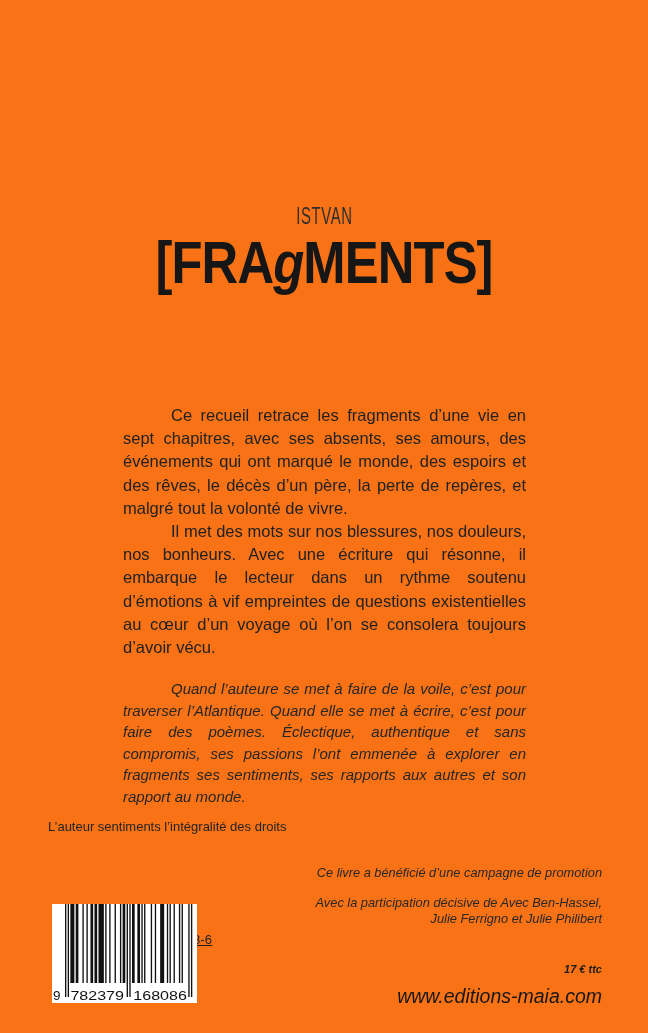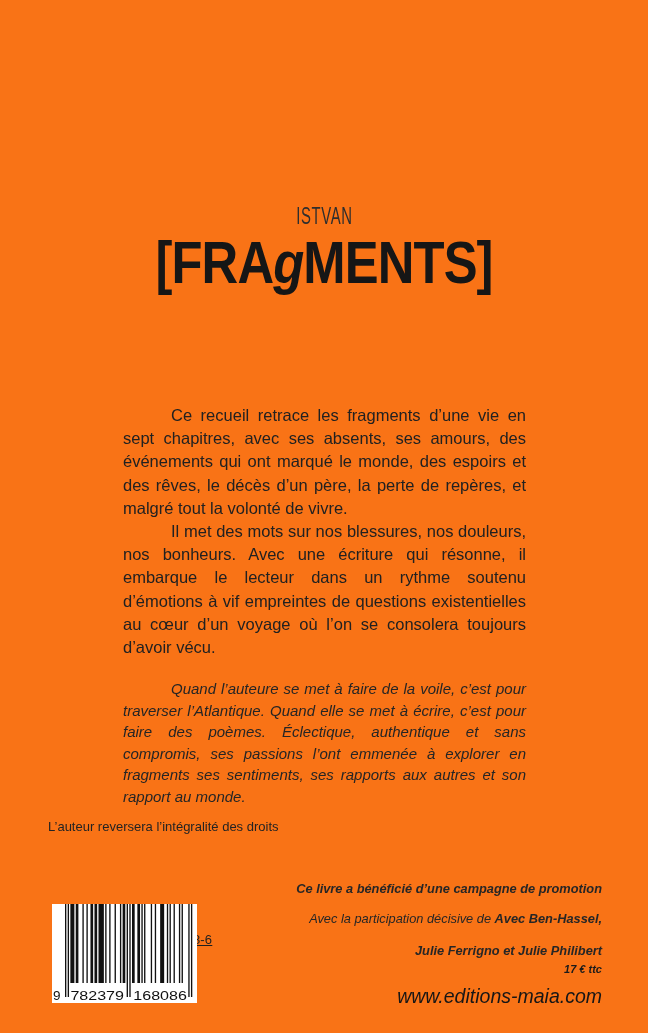--- a/index.html
+++ b/index.html
@@ -95,21 +95,21 @@
   .promo {
     position: absolute;
     top: 865px; right: 46px;
     width: 330px;
     text-align: right;
     font-size: 12.8px;
     line-height: 16.5px;
     color: #262626;
     font-style: italic;
   }
-  .promo .bold { font-weight: 700; margin-top: 16px; }
+  .promo .bold { font-weight: 400; }
   .promo .campaign { margin-bottom: 13px; }
   .price {
     position: absolute;
     top: 963px; right: 46px;
     font-size: 11px;
     font-weight: 700;
     font-style: italic;
     color: #1b1b1b;
   }
   .website {
@@ -134,21 +134,21 @@
     <span class="squeeze"><span>[FRA</span><span class="g-italic">g</span><span>MENTS]</span></span>
   </div>
 
   <div class="synopsis">
     <p>Ce recueil retrace les fragments d’une vie en sept chapitres, avec ses absents, ses amours, des événements qui ont marqué le monde, des espoirs et des rêves, le décès d’un père, la perte de repères, et malgré tout la volonté de vivre.</p>
     <p>Il met des mots sur nos blessures, nos douleurs, nos bonheurs. Avec une écriture qui résonne, il embarque le lecteur dans un rythme soutenu d’émotions à vif empreintes de questions existentielles au cœur d’un voyage où l’on se consolera toujours d’avoir vécu.</p>
     <p class="bio">Quand l’auteure se met à faire de la voile, c’est pour traverser l’Atlantique. Quand elle se met à écrire, c’est pour faire des poèmes. Éclectique, authentique et sans compromis, ses passions l’ont emmenée à explorer en fragments ses sentiments, ses rapports aux autres et son rapport au monde.</p>
   </div>
 
   <div class="rights">
-    <div>L’auteur reversera l’intégralité des droits</div>
+    <div>L’auteur sentiments l’intégralité des droits</div>
   </div>
 
   <div class="isbn">ISBN : 978-2-37916-808-6</div>
 
   <div class="barcode"><svg width="145" height="99" viewBox="0 0 145 99" xmlns="http://www.w3.org/2000/svg">
         <rect x="0" y="0" width="145" height="99" fill="#fff"></rect>
         <rect x="13.00" y="0" width="1.34" height="93" fill="#111"></rect>
         <rect x="15.68" y="0" width="1.34" height="93" fill="#111"></rect>
         <rect x="18.36" y="0" width="4.02" height="79" fill="#111"></rect>
         <rect x="23.72" y="0" width="2.68" height="79" fill="#111"></rect>

